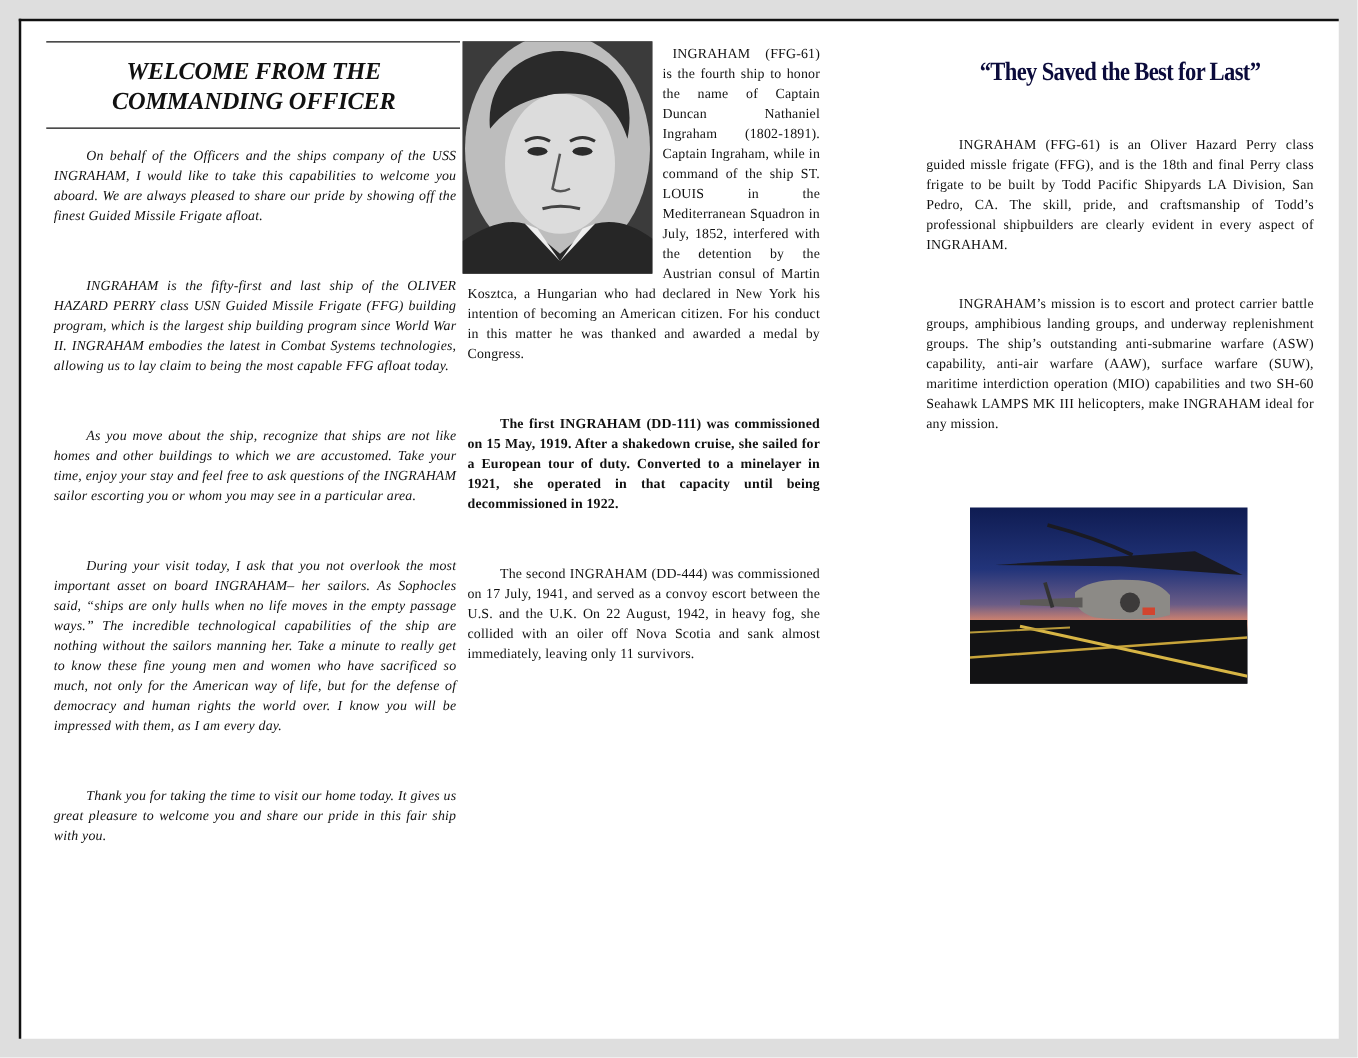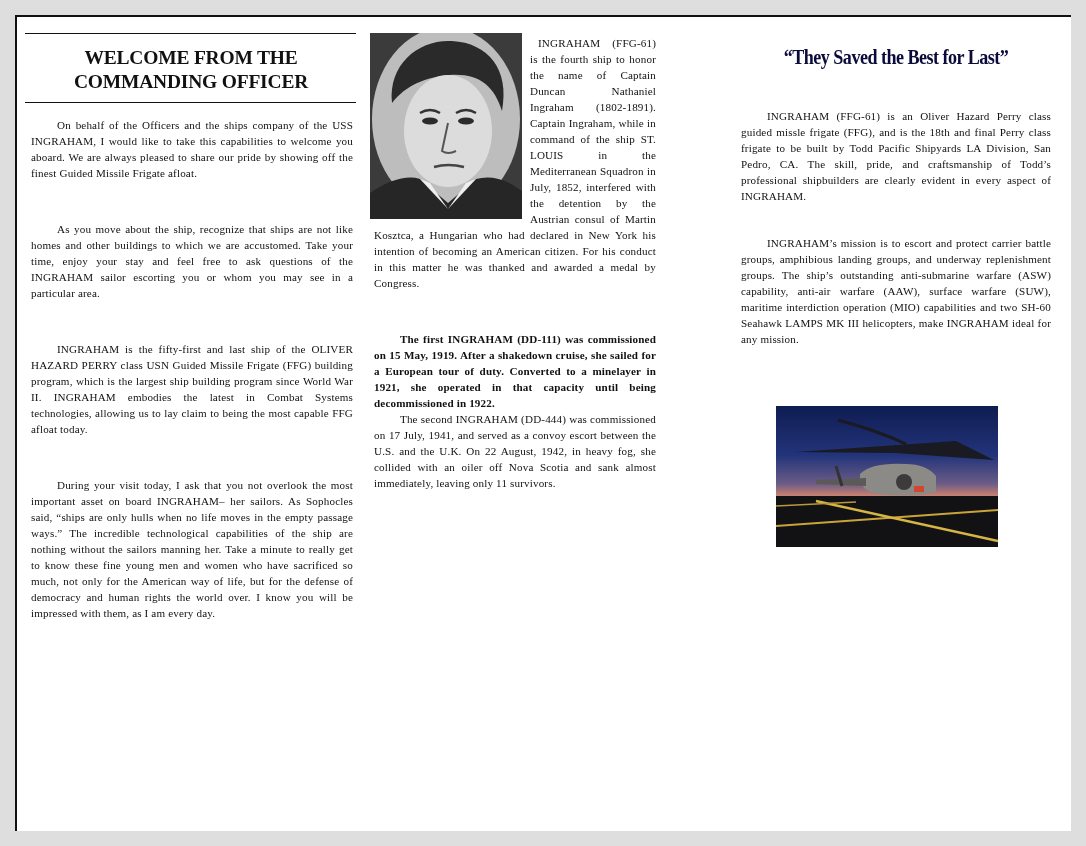--- a/index.html
+++ b/index.html
@@ -6,21 +6,21 @@
   body {
     width:1086px; height:846px; background:#dedede; position:relative; overflow:hidden;
     font-family:"Liberation Serif", "DejaVu Serif", serif; color:#111;
   }
   .page {
     position:absolute; left:15px; top:15px; width:1056px; height:816px;
     background:#ffffff; border-top:2px solid #111; border-left:2px solid #111;
     box-sizing:border-box;
   }
   .col { position:absolute; top:0; }
-  .col1 { left:8px; width:332px; }
+  .col1 { left:20px; width:332px;font-style:italic; }
   .col2 { left:357px; width:282px; }
   .col3 { left:724px; width:310px; }
 
   .rule { height:0; border-top:1.5px solid #111; width:331px; }
   .rule.top { margin-top:16px; }
   .heading1 {
     font-family:"Liberation Serif", serif; font-weight:bold; font-size:19.5px;
     line-height:24px; text-align:center; margin:12px 0 8px 0; letter-spacing:-0.2px;
   }
   p.body {
@@ -36,21 +36,21 @@
 
   .portrait {
     float:left; width:152px; height:186px; margin:16px 8px 2px -4px;
     background:
       radial-gradient(ellipse 48% 42% at 50% 46%, #f2f2f2 0%, #cfcfcf 45%, #8a8a8a 70%, #3a3a3a 100%);
     position:relative; overflow:hidden;
   }
   .portrait svg { position:absolute; left:0; top:0; }
   .col2 .p1 { margin-top:18px; text-indent:8px; }
   .col2 .p2 { margin-top:40px;font-weight:bold; }
-  .col2 .p3 { }
+  .col2 .p3 { margin-top:40px; }
   .col2 .p4 { margin-top:40px; }
   .clear { clear:both; }
 
   .heading3 {
     font-family:"Liberation Serif", serif; font-weight:bold; font-size:21px;
     color:#0b0b3b; text-align:center; margin-top:28px; letter-spacing:-0.6px;
     transform:scaleX(0.86); transform-origin:center;
   }
   .col3 .p1 { margin-top:38px; }
   .col3 .p2 { margin-top:31px;font-family:Liberation Serif, serif; }
@@ -65,23 +65,24 @@
 </head>
 <body>
 
 <div class="page">
 
   <div class="col col1">
     <div class="rule top"></div>
     <div class="heading1">WELCOME FROM THE COMMANDING OFFICER</div>
     <div class="rule"></div>
     <p class="body p1">On behalf of the Officers and the ships company of the USS INGRAHAM, I would like to take this capabilities to welcome you aboard.  We are always pleased to share our pride by showing off the finest Guided Missile Frigate afloat.</p>
+    <p class="body p2">INGRAHAM is the fifty-first and last ship of the OLIVER HAZARD PERRY class USN Guided Missile Frigate (FFG) building program, which is the largest ship building program since World War II.  INGRAHAM embodies the latest in Combat Systems technologies, allowing us to lay claim to being the most capable FFG afloat today.</p>
     <p class="body p3">As you move about the ship, recognize that ships are not like homes and other buildings to which we are accustomed.  Take your time, enjoy your stay and feel free to ask questions of the INGRAHAM sailor escorting you or whom you may see in a particular area.</p>
-    <p class="body p2">INGRAHAM is the fifty-first and last ship of the OLIVER HAZARD PERRY class USN Guided Missile Frigate (FFG) building program, which is the largest ship building program since World War II.  INGRAHAM embodies the latest in Combat Systems technologies, allowing us to lay claim to being the most capable FFG afloat today.</p>
     <p class="body p4">During your visit today, I ask that you not overlook the most important asset on board INGRAHAM– her sailors.  As Sophocles said, “ships are only hulls when no life moves in the empty passage ways.”  The incredible technological capabilities of the ship  are nothing without the sailors manning her.  Take a minute to really get to know these fine young men and women who have sacrificed so much, not only for the American way of life, but for the defense of democracy and human rights the world over.  I know you will be impressed with them, as I am every day.</p>
+    <p class="body p5">Thank you for taking the time to visit our home today.  It gives us great pleasure to welcome you and share our pride in this fair ship with you.</p>
   </div>
 
   <div class="col col2">
     <div class="portrait" title="Portrait of Captain Duncan Nathaniel Ingraham">
       <svg width="152" height="186" viewBox="0 0 152 186">
         <rect x="0" y="0" width="152" height="186" fill="#3b3b3b"></rect>
         <ellipse cx="76" cy="86" rx="74" ry="92" fill="#bdbdbd"></ellipse>
 
         <path d="M22 70 C18 30 50 6 82 8 C118 10 140 36 132 78 C124 52 108 40 80 42 C56 44 36 52 22 70 Z" fill="#2a2a2a"></path>
 

